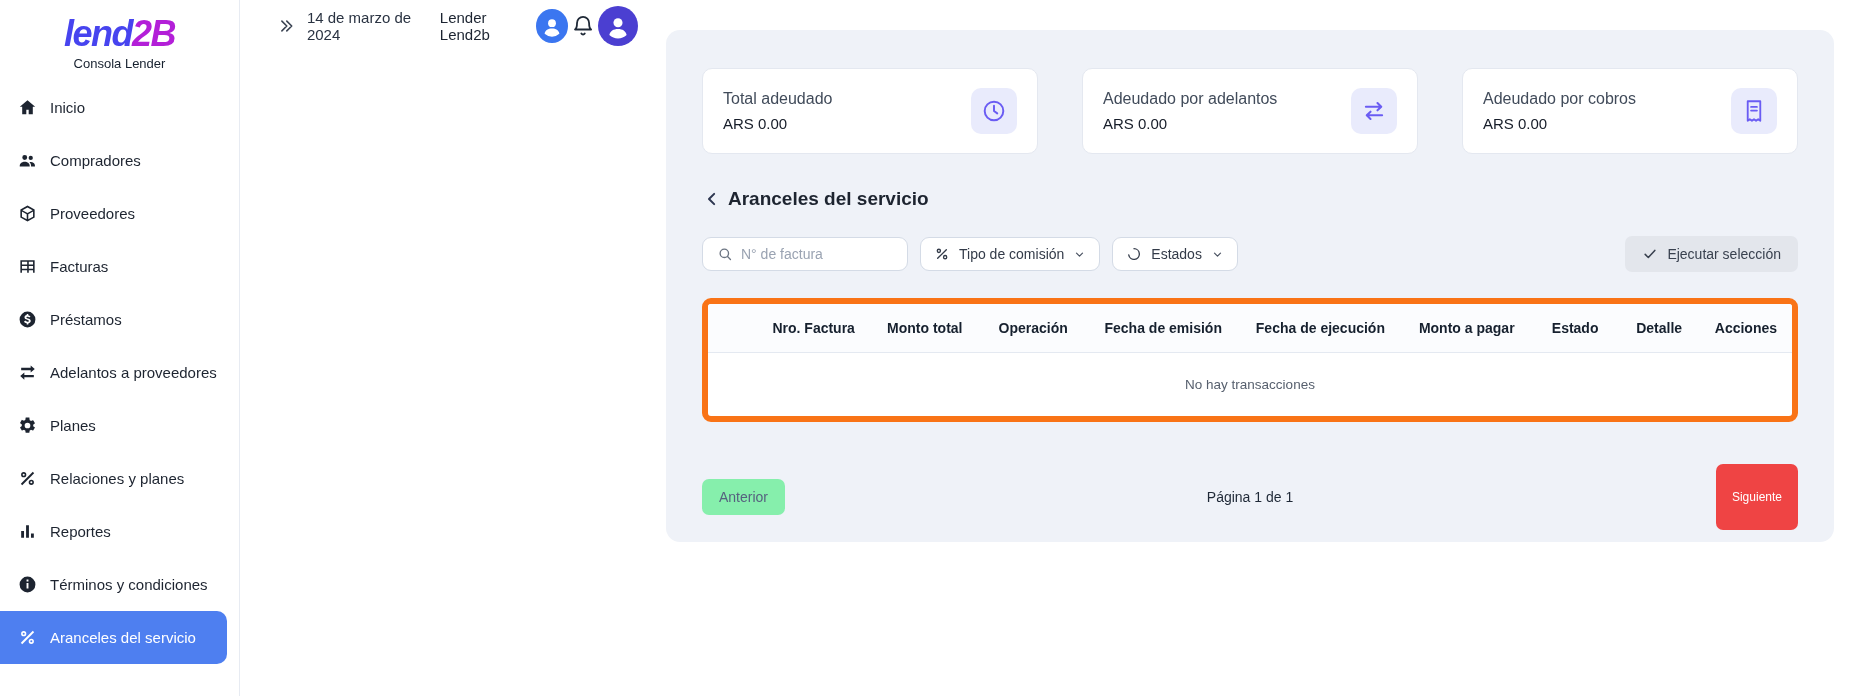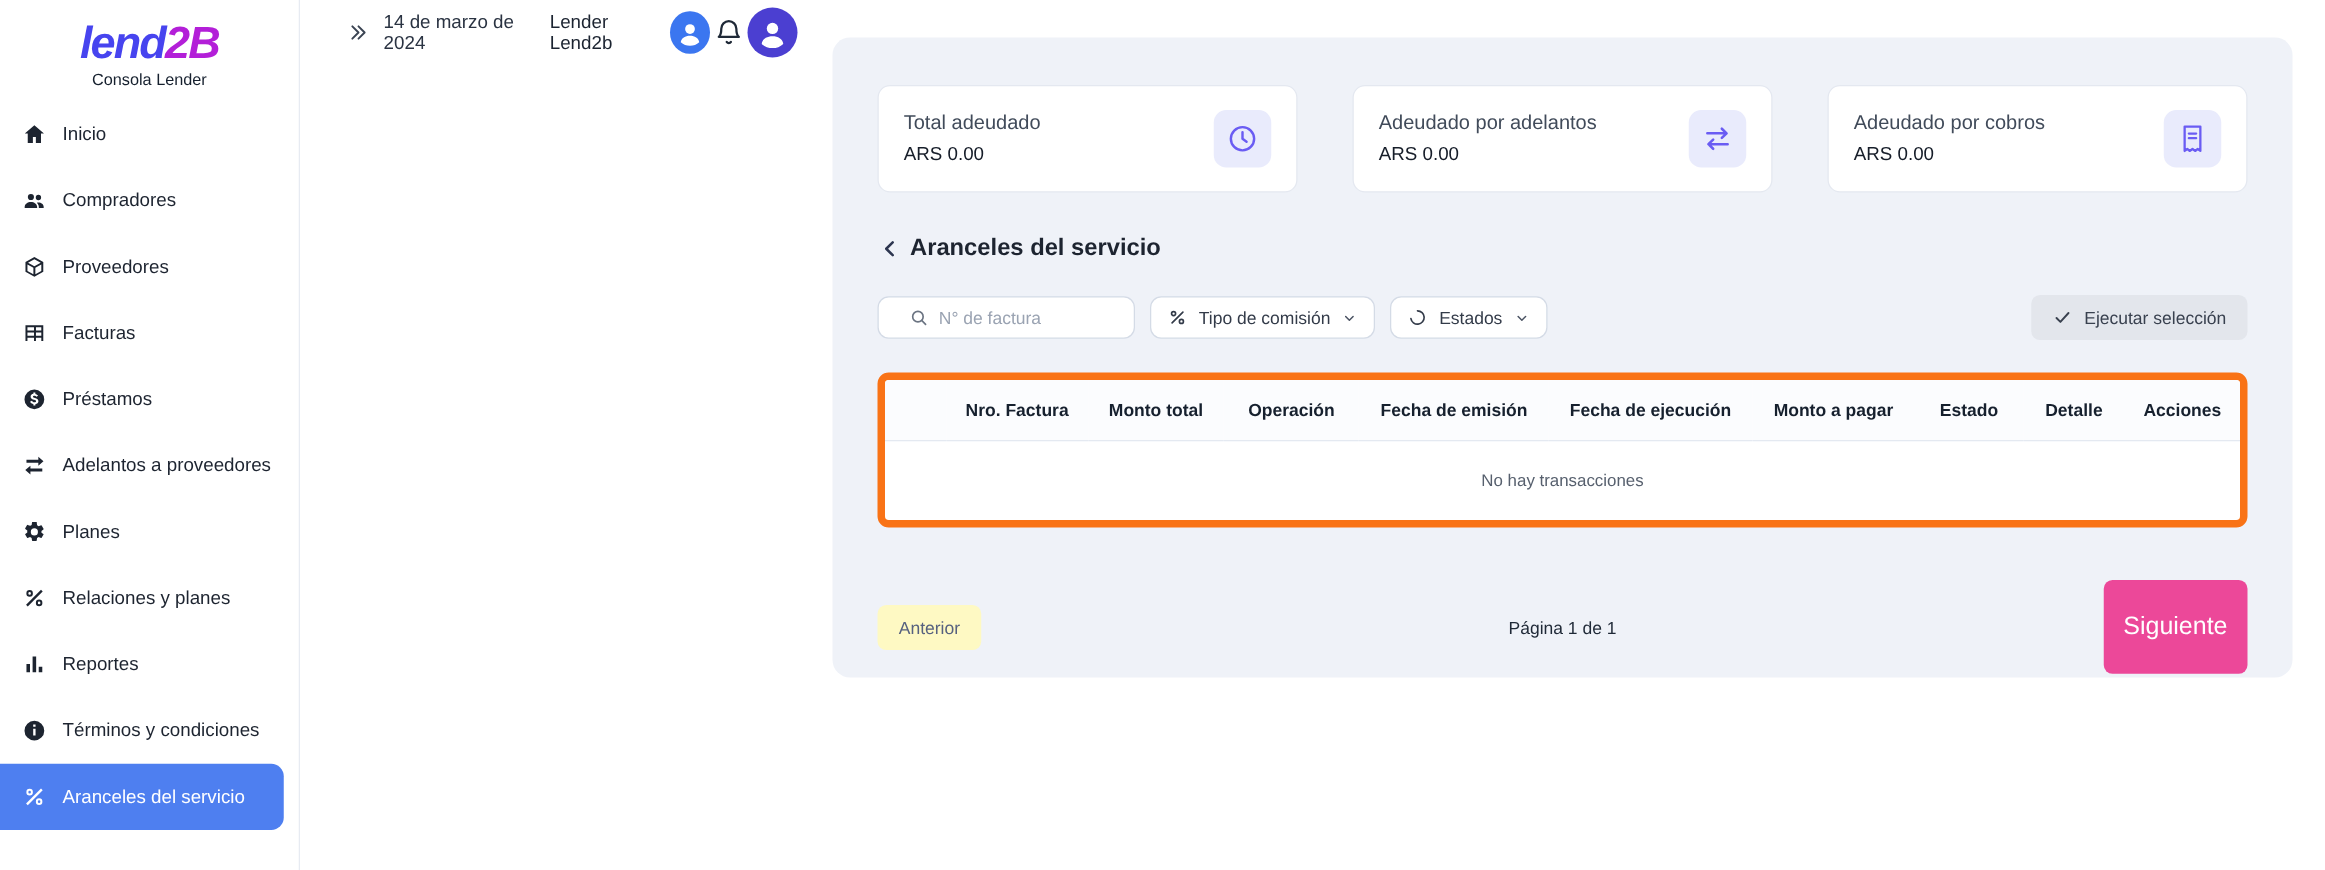--- a/index.html
+++ b/index.html
@@ -48,36 +48,36 @@
   .card-value { font-size: 15px; font-weight: 500; color: #161d29; margin-top: 7px; }
   .card-ic { width: 46px; height: 46px; border-radius: 10px; background: #e9ebfc; color: #6a5cf3; display: flex; align-items: center; justify-content: center; }
   .card-ic svg { width: 26px; height: 26px; }
   
   .section-head { margin-top: 34px; display: flex; align-items: center; gap: 6px; }
   .back-chev { width: 20px; height: 20px; color: #2d3650; cursor: pointer; display: inline-flex; }
   .back-chev svg { width: 100%; height: 100%; }
   .section-title { font-size: 19px; font-weight: 700; color: #1d2430; }
   
   .filters { margin-top: 26px; display: flex; align-items: center; gap: 12px; }
-  .search-box { width: 206px; height: 34px; background: #fff; border: 1px solid #d4dbe6; border-radius: 9px; display: flex; align-items: center; gap: 8px; padding: 0 24px; color: #6b7482; }
+  .search-box { width: 206px; height: 34px; background: #fff; border: 1px solid #d4dbe6; border-radius: 9px; display: flex; align-items: center; gap: 8px; padding: 0 14px; color: #6b7482; }
   .search-box input { border: none; outline: none; background: transparent; font-size: 14px; width: 150px; font-family: inherit; color: #1d2430; }
   .search-box input::placeholder { color: #9aa3b2; }
   .pill { height: 34px; background: #fff; border: 1px solid #d4dbe6; border-radius: 9px; display: flex; align-items: center; gap: 9px; padding: 0 13px; font-size: 14px; color: #333b49; cursor: pointer; font-family: inherit; }
   .pill .chev { color: #4a5262; }
   .execute-btn { margin-left: auto; height: 36px; background: #e3e6ec; border: none; border-radius: 7px; display: flex; align-items: center; gap: 9px; padding: 0 17px; font-size: 14px; color: #39414f; cursor: pointer; font-family: inherit; }
   
   .table-card { margin-top: 26px; background: #fff; border: 6px solid #f97316; border-radius: 9px; overflow: hidden; }
   table { width: 100%; border-collapse: collapse; }
   thead th { padding: 16px 6px; font-size: 14px; font-weight: 700; color: #16202e; text-align: center; background: #fbfcfe; border-bottom: 1px solid #e4e9f1; }
   tbody td { padding: 24px 6px; text-align: center; font-size: 13.5px; color: #57606e; }
   
   .pagination { margin-top: 42px; display: flex; align-items: center; justify-content: space-between; position: relative; }
-  .btn-prev { background: #fef9c3; color: #56617f; border: none; border-radius: 7px; padding: 10px 17px; font-size: 14px; cursor: pointer; font-family: inherit; }
+  .btn-prev { background: #86efac; color: #56617f; border: none; border-radius: 7px; padding: 10px 17px; font-size: 14px; cursor: pointer; font-family: inherit; }
   .page-info { position: absolute; left: 50%; transform: translateX(-50%); font-size: 14px; color: #1f2937; }
-  .btn-next { background: #ec4899; color: #fff; border: none; border-radius: 7px; padding: 26px 16px; font-size: 20px; font-weight: 500; cursor: pointer; font-family: inherit; }
+  .btn-next { background: #ef4444; color: #fff; border: none; border-radius: 7px; padding: 26px 16px; font-size: 12px; font-weight: 500; cursor: pointer; font-family: inherit; }
 </style>
 </head>
 <body>
 
 <aside class="sidebar">
   <div class="brand">
     <div class="logo"><span class="lp1">lend</span><span class="lp2">2B</span></div>
     <div class="logo-sub">Consola Lender</div>
   </div>
   <nav class="nav">

